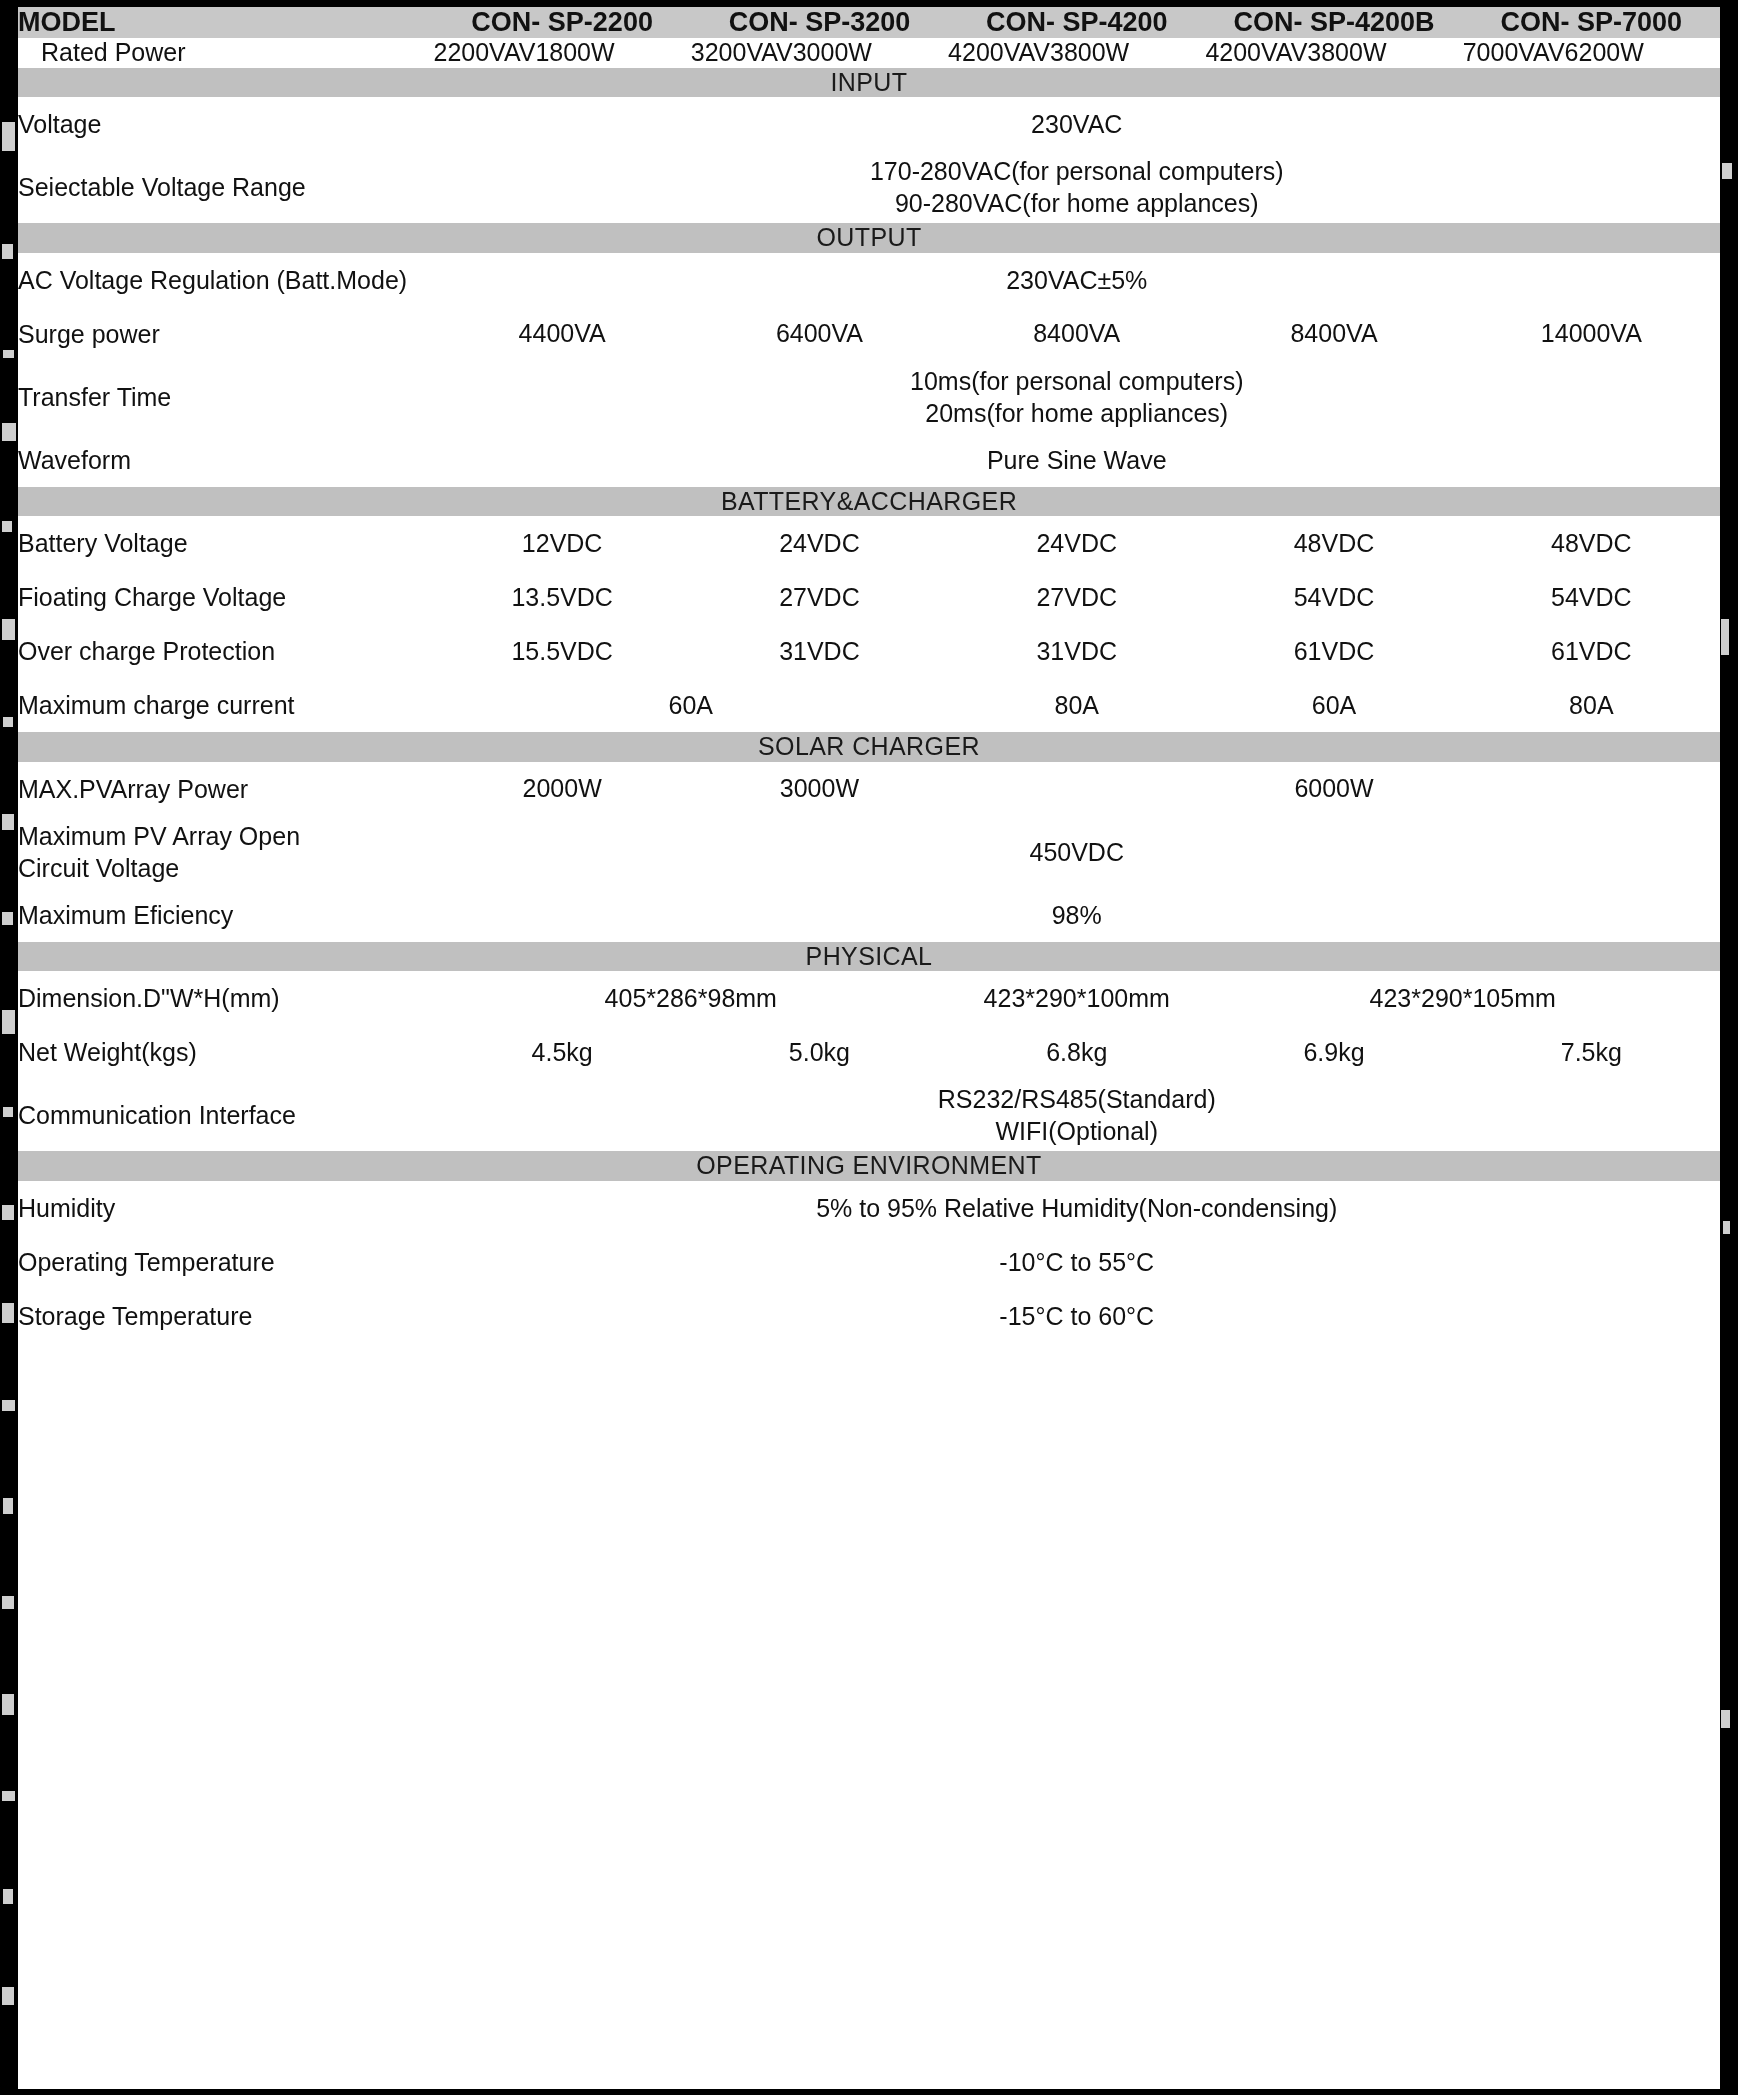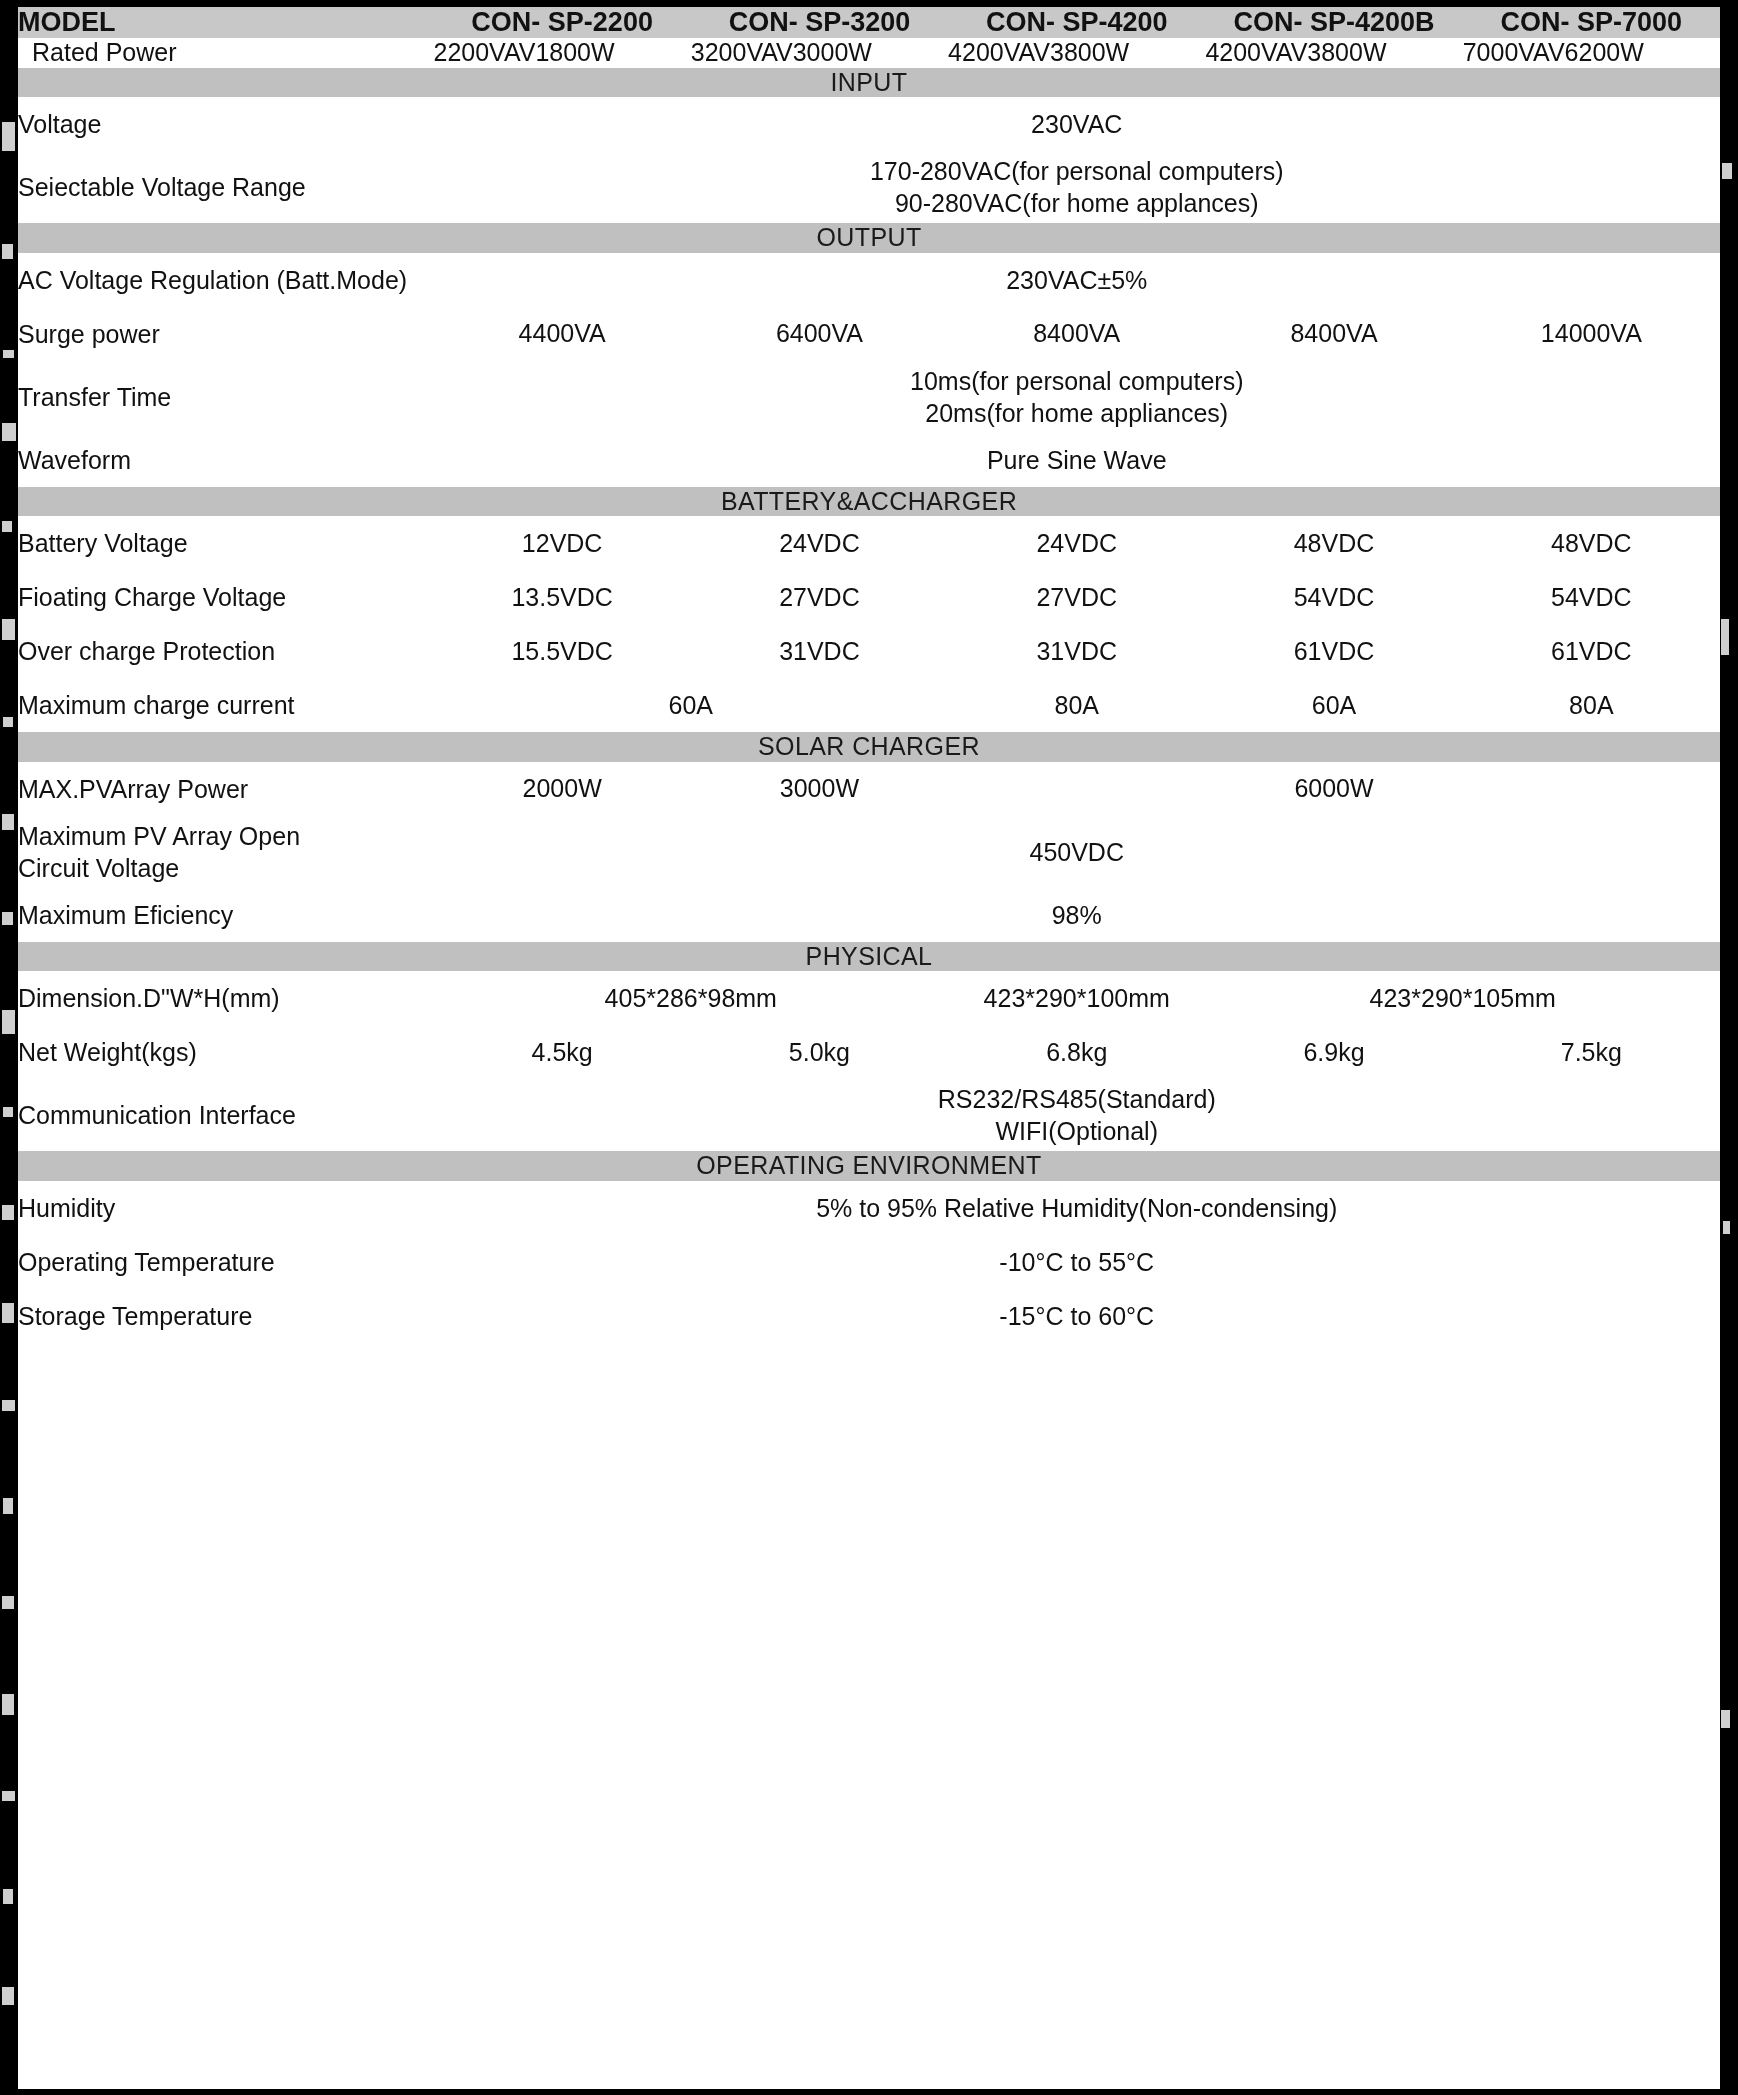--- a/index.html
+++ b/index.html
@@ -78,21 +78,21 @@
     text-align: left;
   }
   .rated-row td {
     background: #ffffff;
     text-align: left;
     font-size: 25px;
     padding: 11.4px 0;
   }
   .rated-row td.label {
     text-align: left;
-    padding-left: 14px;
+    padding-left: 23px;
   }
   .rowline td {
     border-bottom: 0.8px solid #d8d8d8;
   }
   .tall { height: 72px; }
   .mid  { height: 54px; margin-top: 45px; }
   .two-line { line-height: 1.28; }
 
   
   .strip {

